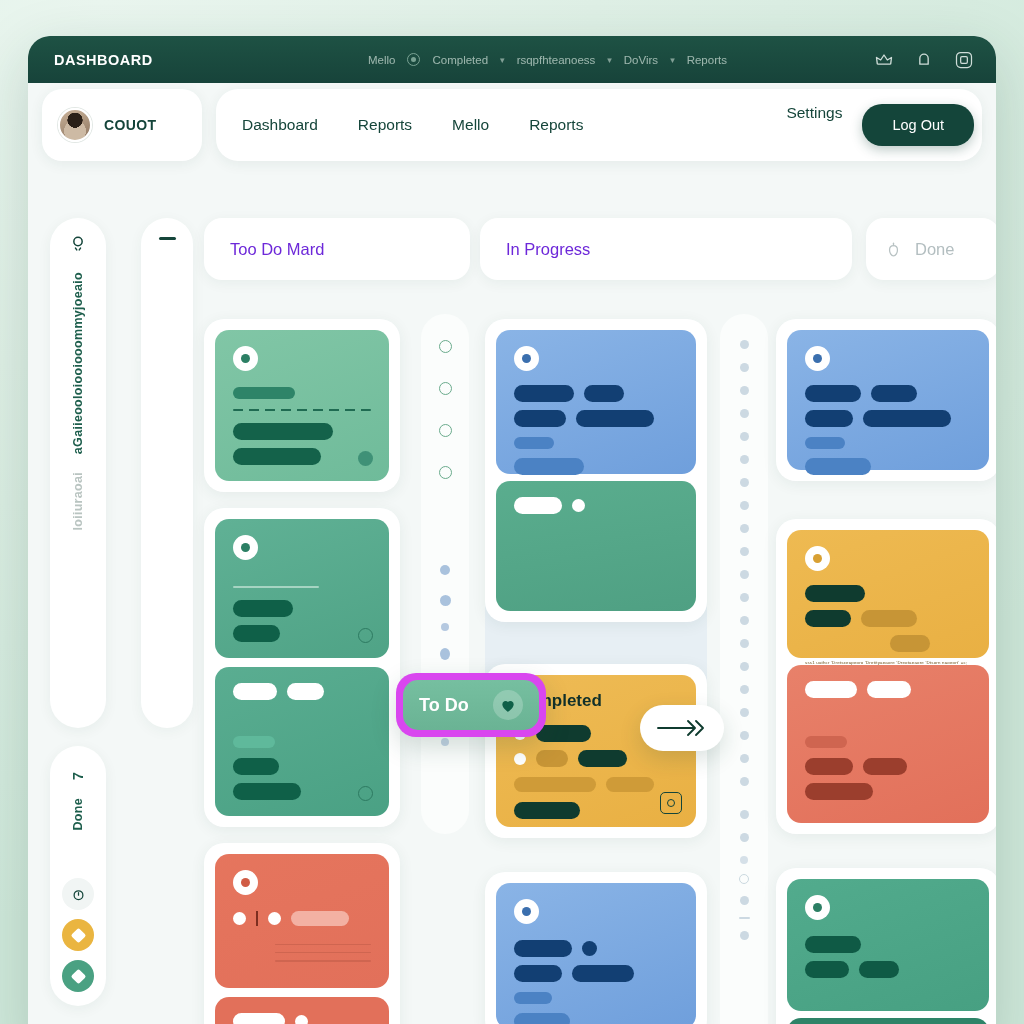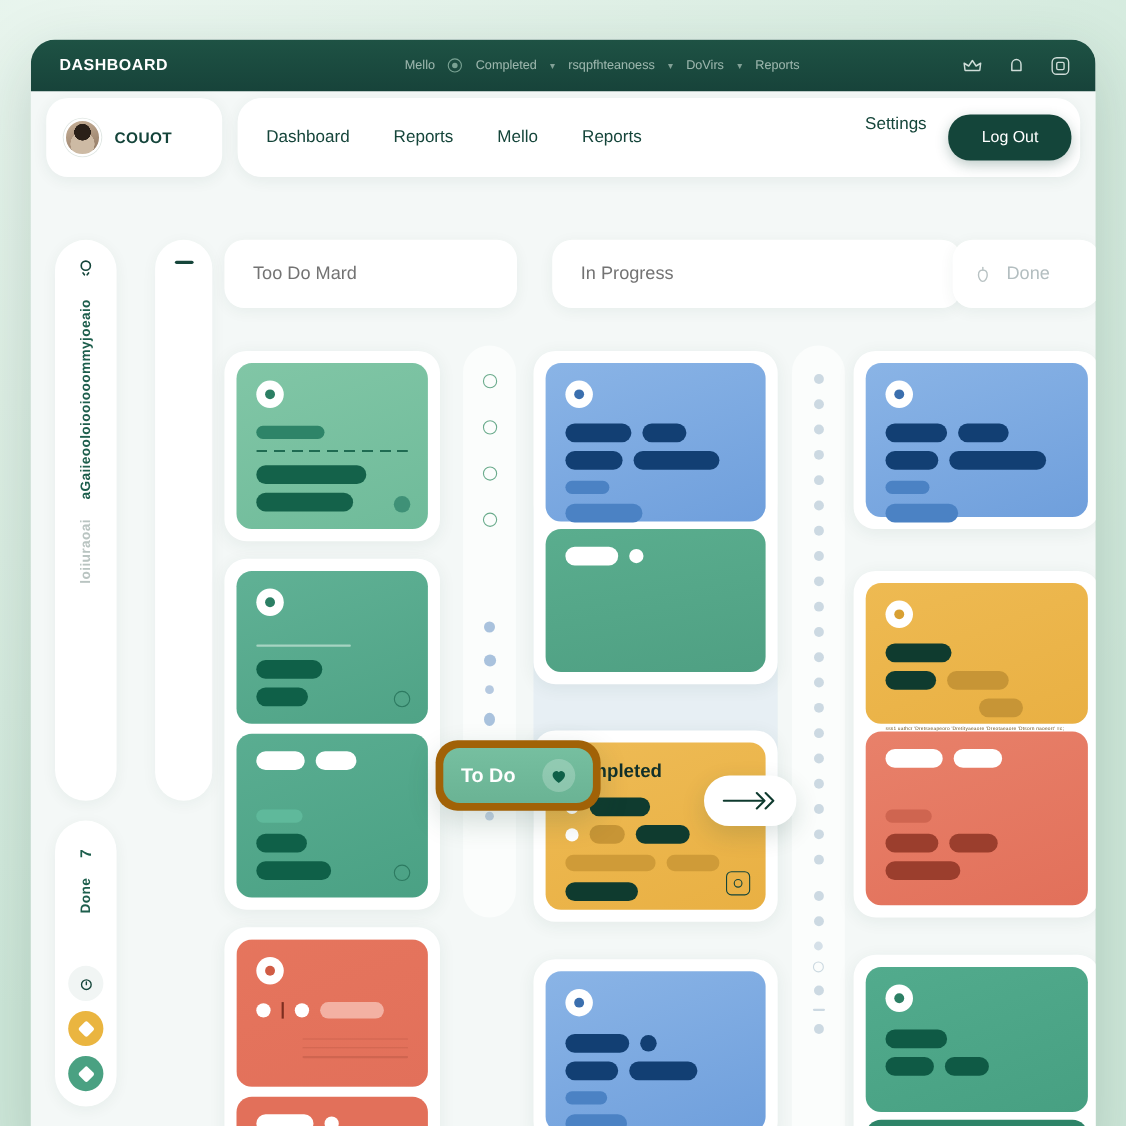--- a/index.html
+++ b/index.html
@@ -141,24 +141,24 @@
   }
   .minus{ width:17px;height:3px;background:#15453a;border-radius:2px; }
 
   
   .col-head{
     position:absolute; top:49px; height:62px;
     background:#fff; border-radius:18px;
     box-shadow:0 3px 14px rgba(25,70,55,.06);
     display:flex; align-items:center; padding-left:26px; gap:12px;
   }
-  .col-head .t{ color:#737373; font-size:16.5px; font-weight:400; }
+  .col-head .t{ color:#6d28d9; font-size:16.5px; font-weight:400; }
   .col-head.muted .t{ color:#b3bec0; }
   #colh-1{ left:176px; width:266px; }
-  #colh-2{ left:474px; width:372px; }
+  #colh-2{ left:452px; width:372px; }
   #colh-3{ left:838px; width:134px; padding-left:18px; }
 
   
   .rail{
     position:absolute; width:48px; background:#fbfdfc;
     border-radius:24px; display:flex; flex-direction:column;
     align-items:center; padding-top:26px; gap:0;
   }
   .rail .dot{ border-radius:50%; }
 
@@ -193,21 +193,21 @@
     height:2px; border-radius:2px; margin:10px 0;
   }
   .microtext{
     font-size:4.4px; letter-spacing:.2px; filter:blur(.35px);
     white-space:nowrap; overflow:hidden;
   }
 
   
   .drag-chip{
     position:absolute; left:368px; top:504px; z-index:40;
-    background:#a16207; border-radius:20px; padding:7px;
+    background:#d946ef; border-radius:20px; padding:7px;
     box-shadow:0 10px 26px rgba(25,70,55,.18);
   }
   .drag-chip-inner{
     background:linear-gradient(180deg,#76bfa0,#6ab394);
     border-radius:15px; padding:10px 16px;
     display:flex; align-items:center; gap:24px; min-width:132px;
   }
   .drag-chip-inner .lbl{ color:#fff; font-size:18px; font-weight:700; }
   .heart-circ{
     width:30px;height:30px;border-radius:50%;

